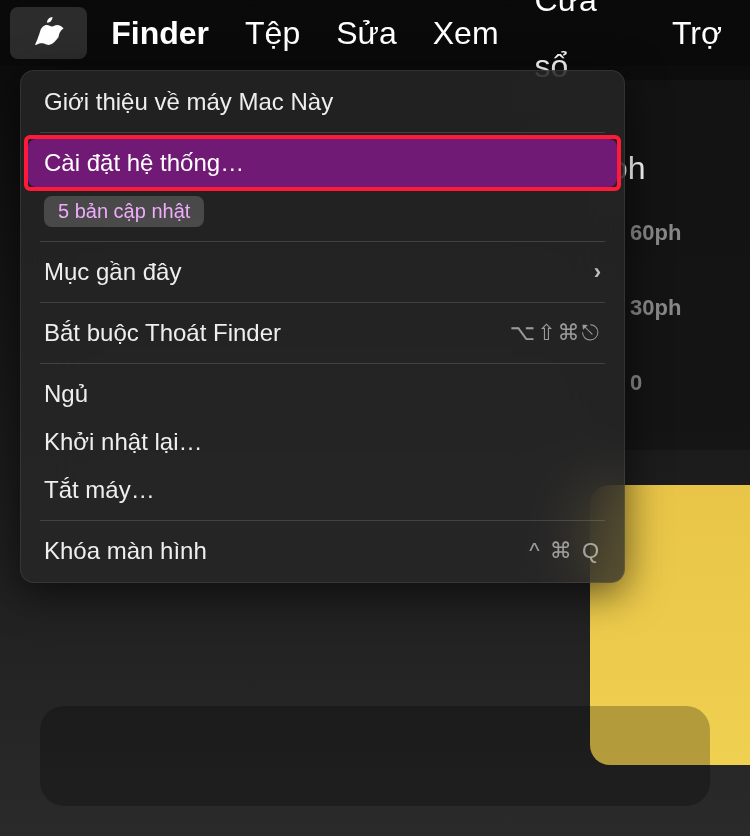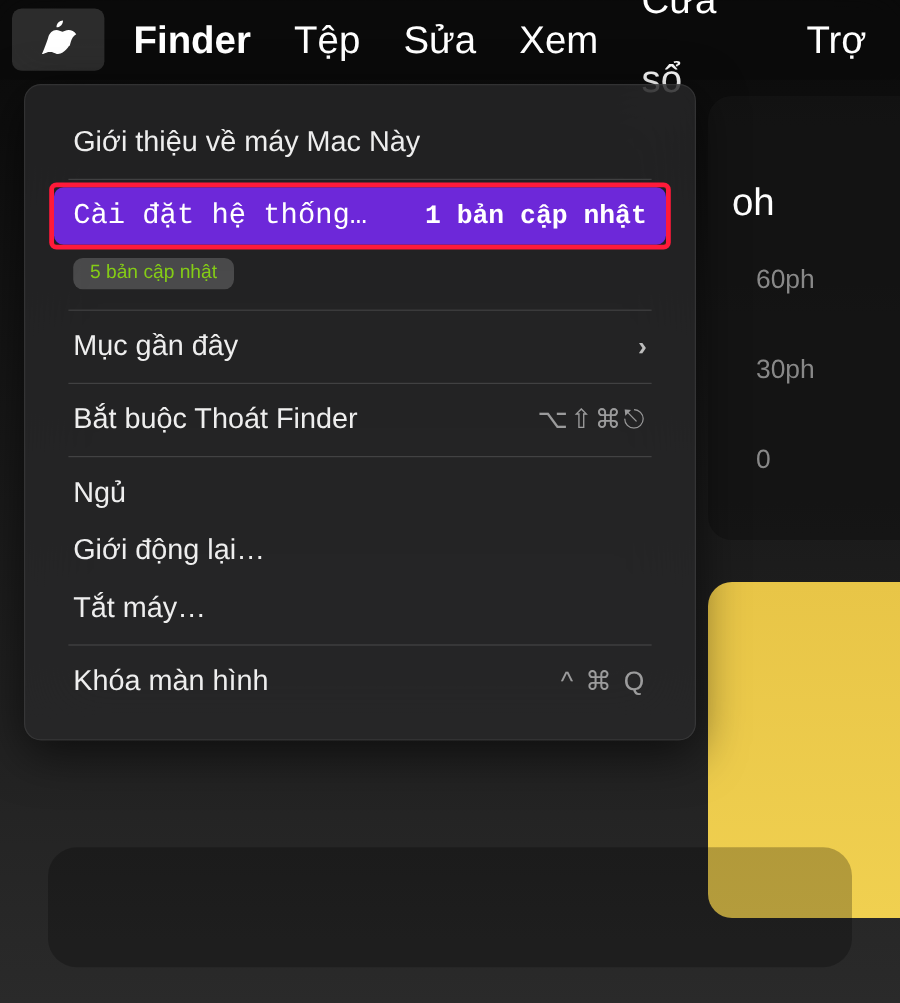--- a/index.html
+++ b/index.html
@@ -19,21 +19,21 @@
   .bg-widget-top {
     position: absolute;
     top: 80px;
     right: 0;
     width: 160px;
     height: 370px;
     background: rgba(20,20,20,0.85);
     border-radius: 20px 0 0 20px;
   }
   .bg-widget-top .line1 { position:absolute; top:70px; left:20px; color:#fff; font-size:32px; font-weight:500;}
-  .bg-widget-top .stat { position:absolute; left:40px; color:#888; font-size:22px; }
+  .bg-widget-top .stat { position:absolute; left:40px; color:#888; font-size:22px;font-weight:bold; }
   .bg-widget-bottom {
     position: absolute;
     top: 485px;
     right: 0;
     width: 160px;
     height: 280px;
     background: linear-gradient(180deg, #e8c547 0%, #f0d050 100%);
     border-radius: 20px 0 0 20px;
   }
   .bg-dock-area {
@@ -74,63 +74,62 @@
     font-size: 32px;
     line-height: 66px;
     cursor: default;
   }
   .menubar-item.bold { font-weight: 700; }
 
   .dropdown {
     position: absolute;
     top: 70px;
     left: 20px;
-    width: 560px;
+    width: 605px;
     background: rgba(40,40,42,0.75);
     backdrop-filter: blur(30px);
     border-radius: 14px;
     box-shadow: 0 10px 40px rgba(0,0,0,0.6), inset 0 0 0 1px rgba(255,255,255,0.08);
-    padding: 25px;
+    padding: 8px;
     color: #eee;
   }
   .menu-item {
     display: flex;
     align-items: center;
     justify-content: space-between;
     height: 48px;
     padding: 0 16px;
     font-size: 24px;
     border-radius: 8px;
     cursor: default;
   }
   .menu-item.highlighted {
-    background: #6d28d9;
+    background: #701a75;
     color: #fff;
-    font-family: Liberation Mono, monospace;
   }
   .menu-item.highlight-box {
     position: relative;
   }
   .menu-item.highlight-box::after {
     content: "";
     position: absolute;
     inset: -4px;
     border: 4px solid #ff1a3a;
     border-radius: 6px;
     pointer-events: none;
   }
   .menu-separator {
     height: 1px;
     background: rgba(255,255,255,0.14);
     margin: 6px 12px;
   }
   .badge {
     background: rgba(255,255,255,0.18);
-    color: #84cc16;
-    font-size: 16px;
+    color: #f0abfc;
+    font-size: 20px;
     padding: 4px 14px;
     border-radius: 8px;
   }
   .menu-item.highlighted .badge-text {
     font-size: 22px;
     font-weight: 600;
   }
   .shortcut {
     color: rgba(255,255,255,0.55);
     font-size: 22px;
@@ -170,41 +169,40 @@
   <div class="menubar-item">Trợ</div>
 </div>
 
 <div class="dropdown">
   <div class="menu-item">
     <span>Giới thiệu về máy Mac Này</span>
   </div>
   <div class="menu-separator"></div>
   <div class="menu-item highlighted highlight-box">
     <span>Cài đặt hệ thống…</span>
-    <span class="badge-text">1 bản cập nhật</span>
   </div>
   <div class="menu-item">
     <span class="badge">5 bản cập nhật</span>
   </div>
   <div class="menu-separator"></div>
   <div class="menu-item">
     <span>Mục gần đây</span>
     <span class="chevron">›</span>
   </div>
   <div class="menu-separator"></div>
   <div class="menu-item">
     <span>Bắt buộc Thoát Finder</span>
     <span class="shortcut">⌥⇧⌘⎋</span>
   </div>
   <div class="menu-separator"></div>
   <div class="menu-item">
     <span>Ngủ</span>
   </div>
   <div class="menu-item">
-    <span>Giới động lại…</span>
+    <span>Khởi nhật lại…</span>
   </div>
   <div class="menu-item">
     <span>Tắt máy…</span>
   </div>
   <div class="menu-separator"></div>
   <div class="menu-item">
     <span>Khóa màn hình</span>
     <span class="shortcut">^ ⌘ Q</span>
   </div>
 </div>

